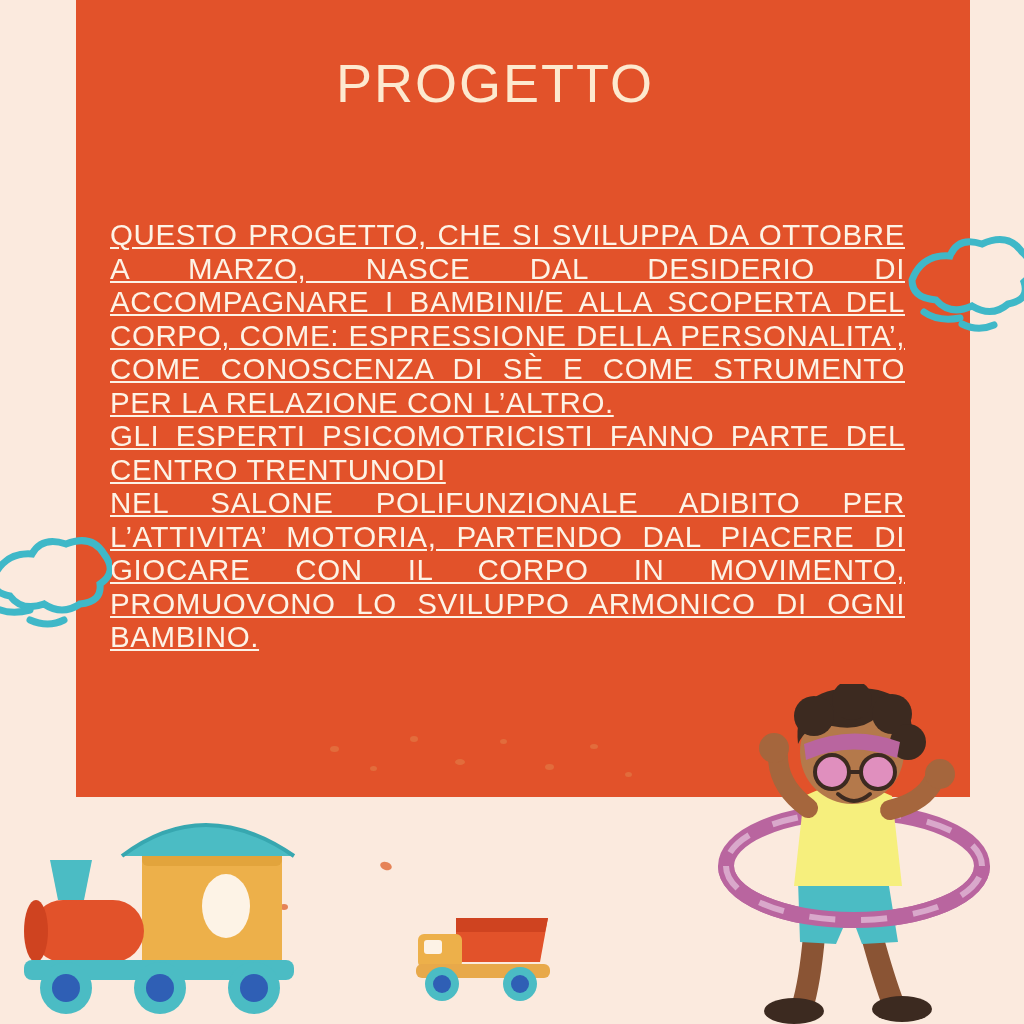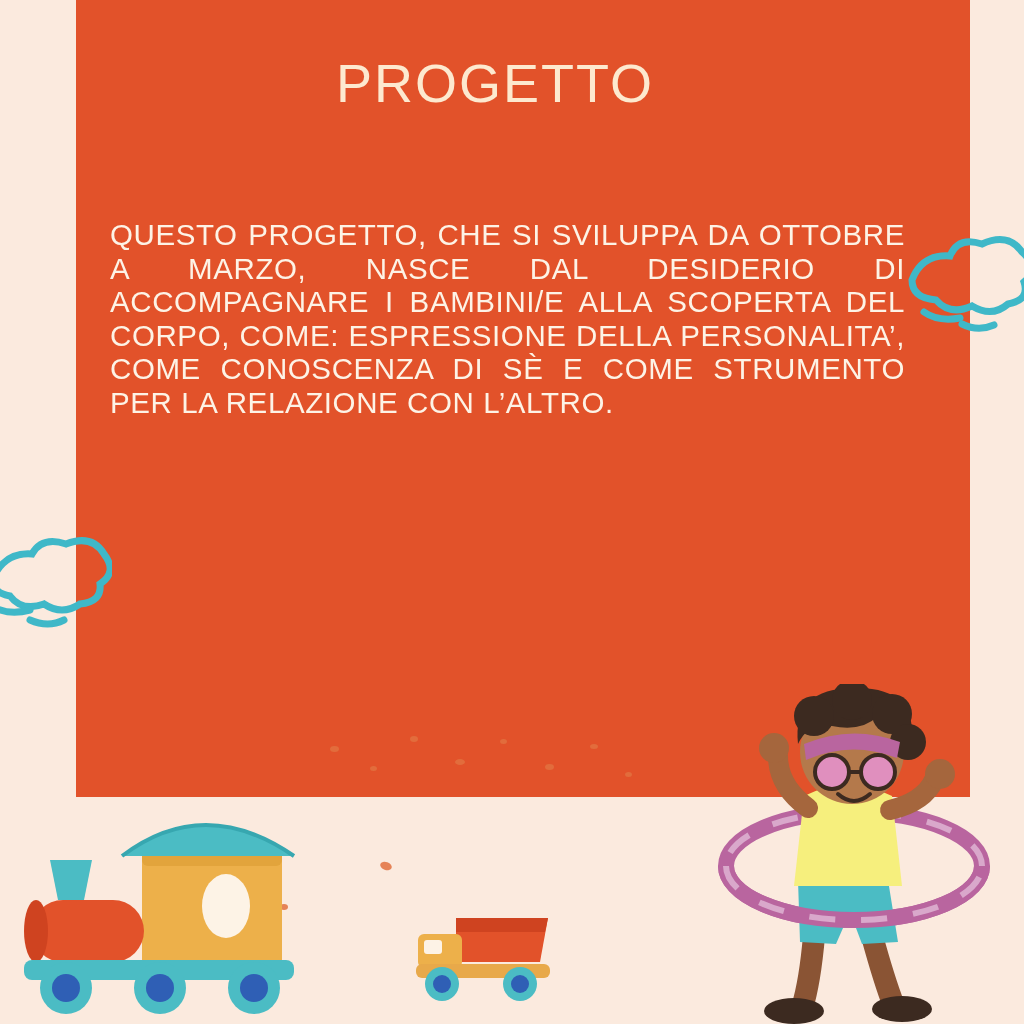--- a/index.html
+++ b/index.html
@@ -40,21 +40,21 @@
     position:absolute;
     left:110px; top:218px;
     width:795px;
     color:#fdf3e6;
     font-size:29.5px;
     line-height:33.5px;
     letter-spacing:0.6px;
     text-align:justify;
     text-transform:uppercase;
   }
-  .body-text p { margin:0; }
+  .body-text p { margin:0;text-decoration:underline; }
   .body-text p.last-justify { text-align:justify; text-align-last:left; }
 
   
   .squiggle { position:absolute; }
   .squiggle.right { right:-8px; top:228px; }
   .squiggle.left  { left:-18px; top:528px; }
 
   
   .floor {
     position:absolute;
@@ -73,20 +73,22 @@
 <div id="poster">
 
   <div class="orange-panel"></div>
 
   <div class="title">
     <div>PROGETTO</div>
   </div>
 
   <div class="body-text">
     <p class="last-justify">QUESTO PROGETTO, CHE SI SVILUPPA DA OTTOBRE A MARZO, NASCE DAL DESIDERIO DI ACCOMPAGNARE I BAMBINI/E ALLA SCOPERTA DEL CORPO, COME: ESPRESSIONE DELLA PERSONALITA’, COME CONOSCENZA DI SÈ E COME STRUMENTO PER LA RELAZIONE CON L’ALTRO.</p>
+    <p class="last-justify">GLI ESPERTI PSICOMOTRICISTI FANNO PARTE DEL CENTRO TRENTUNODI</p>
+    <p class="last-justify">NEL SALONE POLIFUNZIONALE ADIBITO PER L’ATTIVITA’ MOTORIA, PARTENDO DAL PIACERE DI GIOCARE CON IL CORPO IN MOVIMENTO, PROMUOVONO LO SVILUPPO ARMONICO DI OGNI BAMBINO.</p>
   </div>
 
   <div class="squiggle right">
     <svg width="130" height="110" viewBox="0 0 130 110">
       <g fill="none" stroke="#3fb8c8" stroke-width="7" stroke-linecap="round">
         <path d="M10 52 q10 -26 38 -24 q8 -20 32 -12 q26 -12 40 8 q18 16 2 30 q6 18 -16 22 q-16 14 -36 2 q-22 10 -36 -6 q-24 -2 -24 -20 z"></path>
         <path d="M22 84 q14 10 36 6"></path>
         <path d="M60 96 q16 8 32 1"></path>
       </g>
     </svg>

